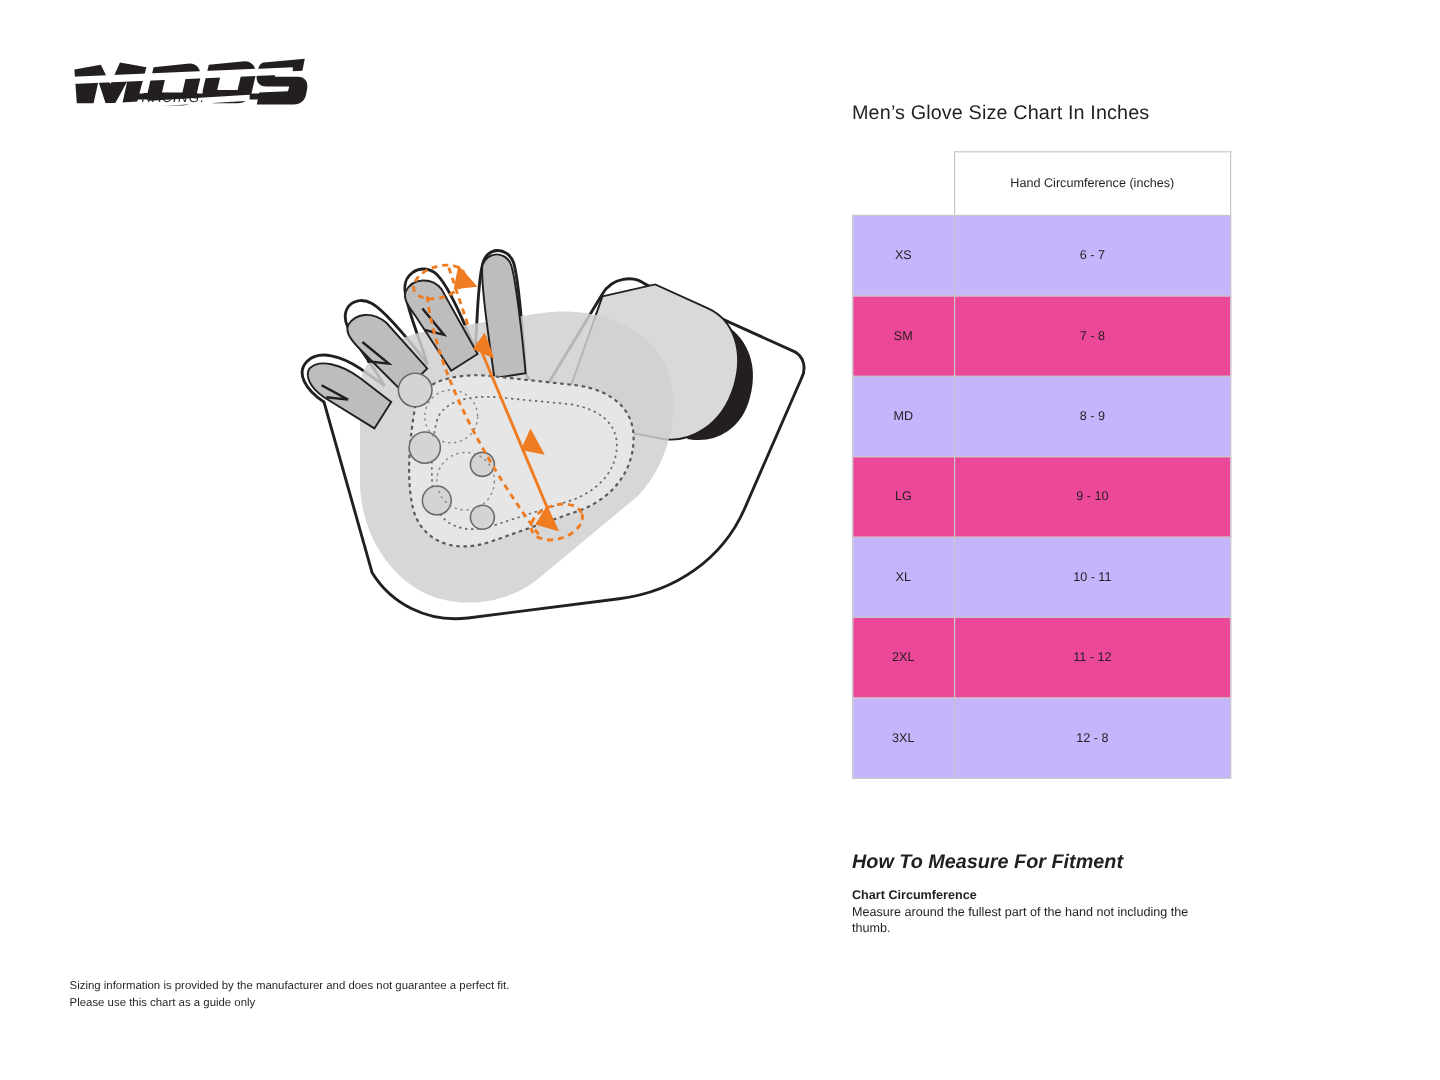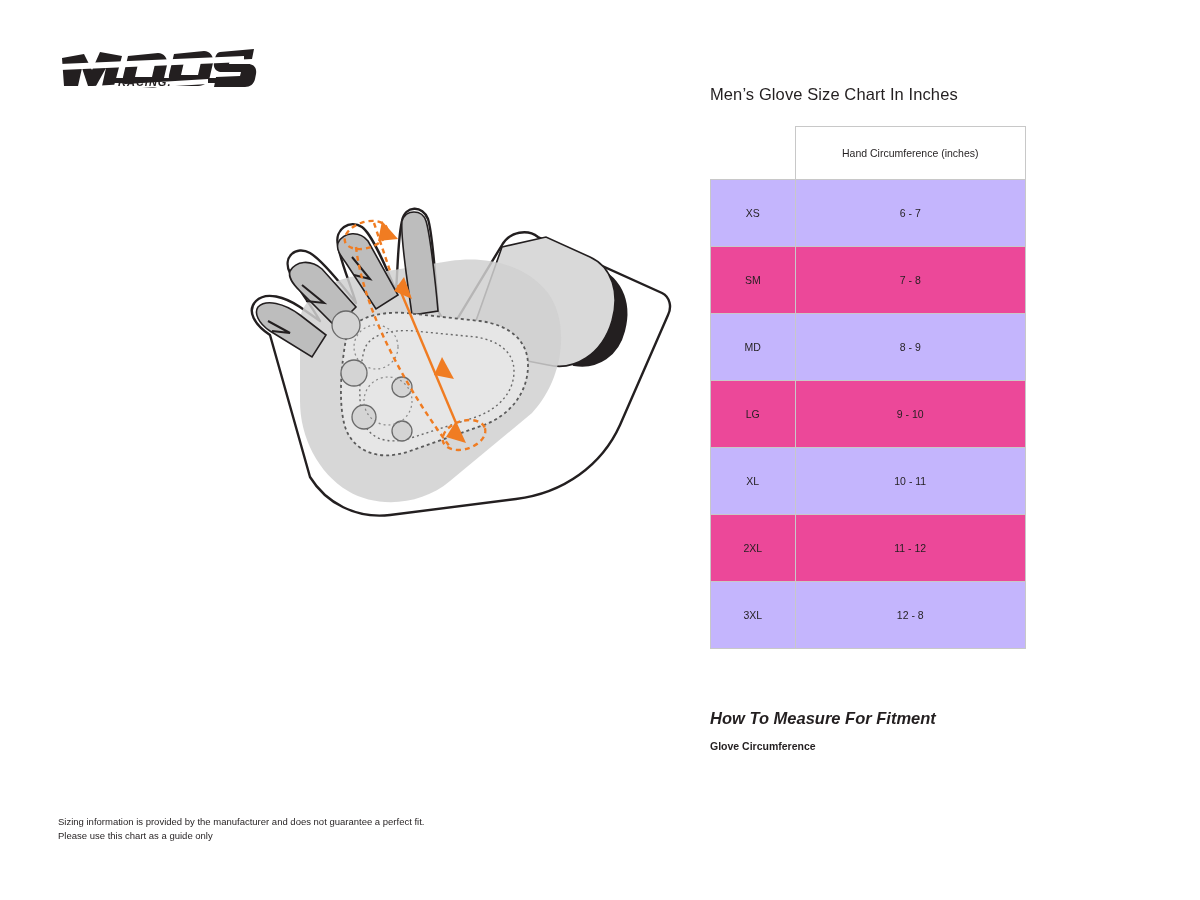--- a/index.html
+++ b/index.html
@@ -24,21 +24,21 @@
     width: 200px;
     height: 52px;
   }
   .logo-sub {
     position: absolute;
     left: 118px;
     top: 76px;
     font-size: 11px;
     letter-spacing: 1px;
     font-style: italic;
-    font-weight: bold;
+    font-weight: normal;
     color: #231f20;
   }
 
   
   .glove-wrap {
     position: absolute;
     left: 150px;
     top: 125px;
     width: 530px;
     height: 400px;
@@ -278,19 +278,20 @@
         <td>11 - 12</td>
       </tr>
       <tr class="shaded">
         <td class="size-cell">3XL</td>
         <td>12 - 8</td>
       </tr>
     </tbody>
   </table>
 
   <h2 class="measure-title">How To Measure For Fitment</h2>
-  <p class="measure-sub">Glove Circumference</p>
+  <p class="measure-sub">Chart Circumference</p>
+  <p class="measure-body">Measure around the fullest part of the hand not including the thumb.</p>
 </div>
 
 <div class="footer">
   <div>Sizing information is provided by the manufacturer and does not guarantee a perfect fit.</div>
   <div>Please use this chart as a guide only</div>
 </div>
 
 </body></html>

